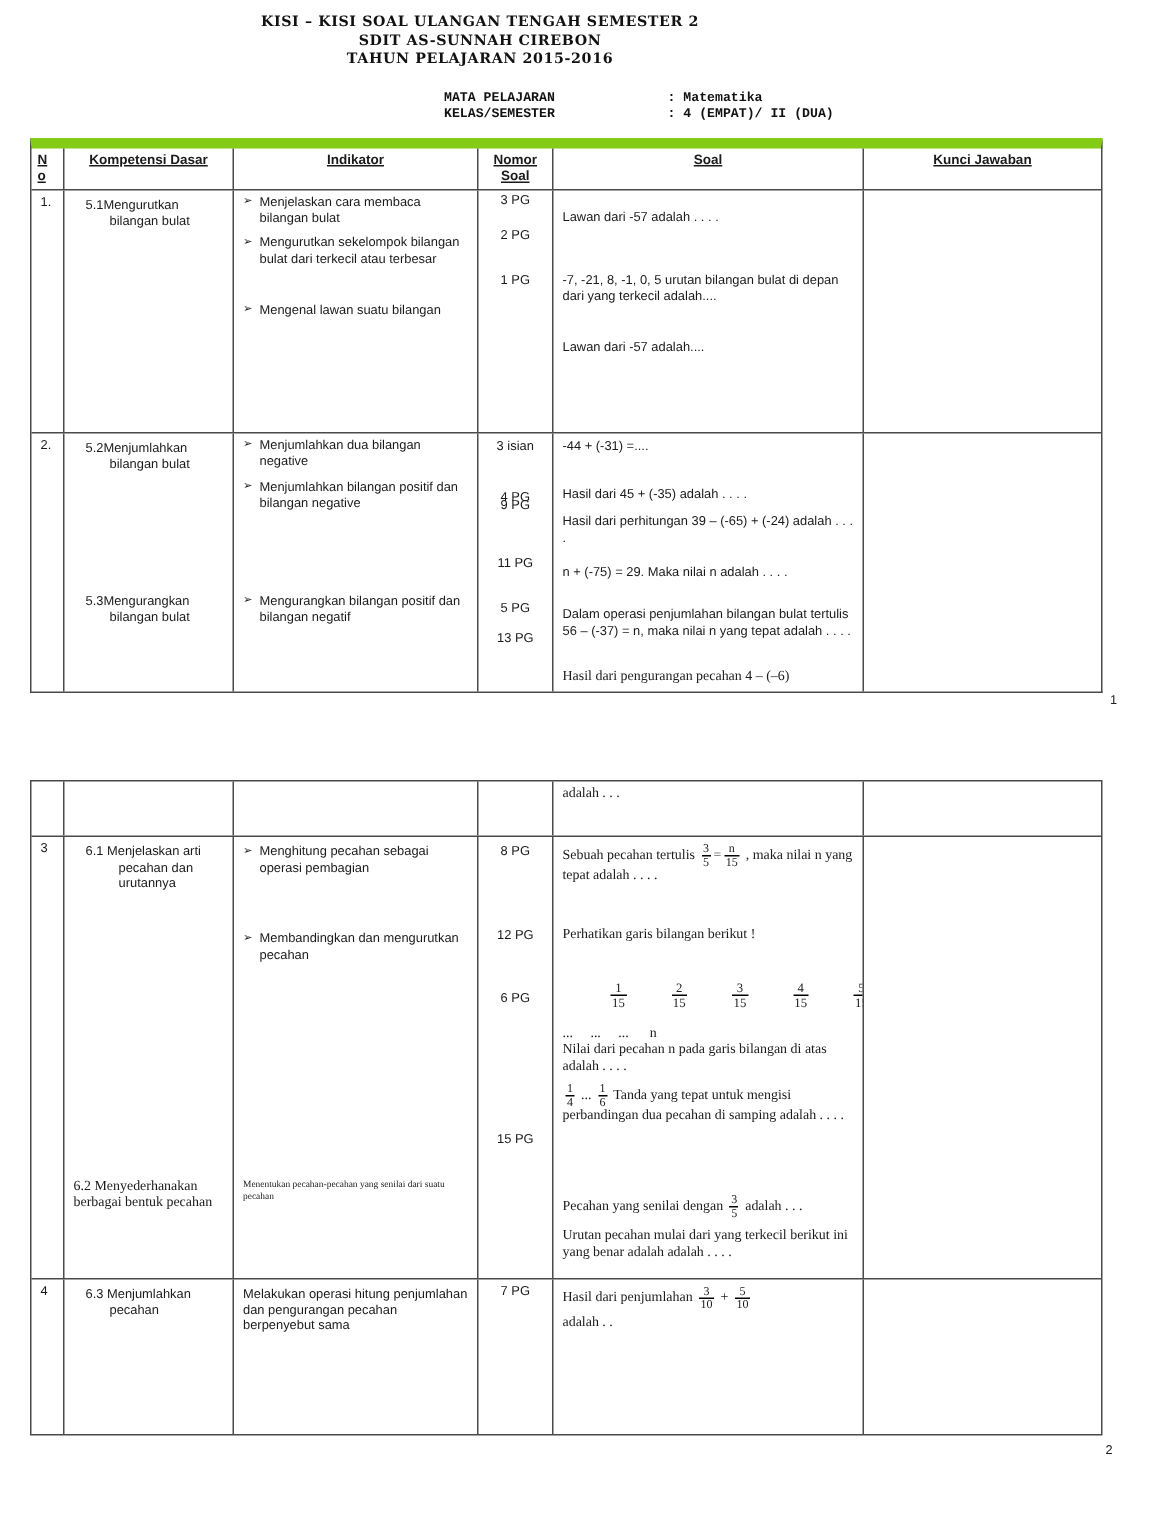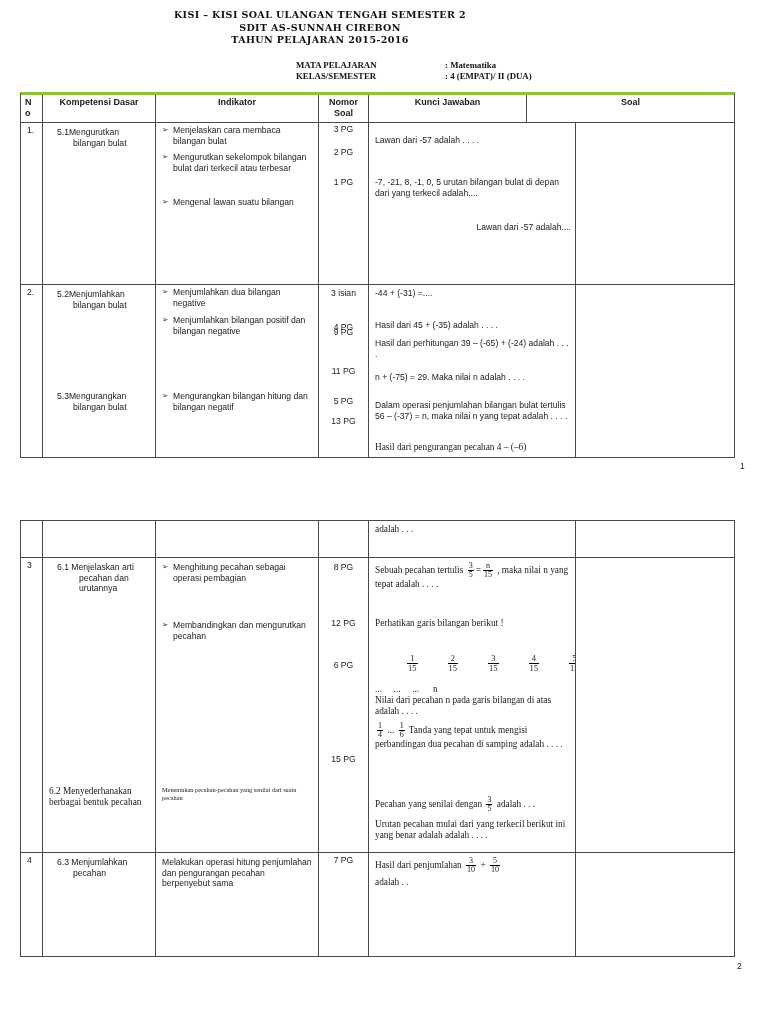--- a/index.html
+++ b/index.html
@@ -2,27 +2,27 @@
 <html><head>
 <meta charset="utf-8">
 <style>
   html,body{margin:0;padding:0;background:#ffffff;}
   #canvas{position:relative;width:768px;height:1024px;background:#ffffff;overflow:hidden;
           font-family:"Liberation Sans",sans-serif;color:#1a1a1a;}
   
   .doc-title{position:absolute;left:0;top:9px;width:640px;text-align:center;
              font-family:"DejaVu Serif",serif;font-weight:bold;font-size:9.5px;
              line-height:12.5px;letter-spacing:.4px;color:#111;}
-  .meta-row{position:absolute;left:296px;width:420px;font-family:Liberation Serif, serif;
+  .meta-row{position:absolute;left:296px;width:420px;font-family:Liberation Mono, monospace;
             font-weight:bold;font-size:8.8px;color:#111;}
   .meta-row .lbl{display:inline-block;width:149px;}
   .meta-1{top:60px;} .meta-2{top:71px;}
   
   .tbl{position:absolute;left:20px;width:715px;border:1px solid #4a4a4a;box-sizing:border-box;}
-  #tbl1{top:92px;border-top:3px solid #84cc16;}
+  #tbl1{top:92px;border-top:7px solid #84cc16;text-decoration:underline;}
   #tbl2{top:520px;}
   .trow{display:flex;border-bottom:1px solid #4a4a4a;box-sizing:border-box;}
   .trow:last-child{border-bottom:none;}
   .td{position:relative;border-right:1px solid #4a4a4a;box-sizing:border-box;overflow:hidden;}
   .td:last-child{border-right:none;}
   .c-no{width:22px;} .c-kd{width:113px;} .c-ind{width:163px;}
   .c-nom{width:50px;} .c-soal{width:207px;} .c-kunci{flex:1;}
   .h-head{height:28px;} .h-r1{height:162px;} .h-r2{height:172px;}
   .h-cont{height:37px;} .h-r3{height:295px;} .h-r4{height:103px;}
   .th{font-weight:bold;font-size:9px;text-align:center;padding-top:2px;line-height:11px;}
@@ -40,21 +40,21 @@
   
   .frac{display:inline-flex;flex-direction:column;align-items:center;vertical-align:middle;
         line-height:1;margin:0 2px;font-size:8px;font-family:"Liberation Serif",serif;}
   .frac .fd{border-top:1px solid #000;padding:0 1px;}
   .nl-row{display:flex;gap:26px;padding-left:30px;}
   .nl-row .frac{font-size:8.5px;}
   .pre{white-space:pre;}
   
   .r1-ind1{top:2px;} .r1-ind2{top:29px;} .r1-ind3{top:74px;}
   .r1-nom1{top:1px;} .r1-nom2{top:24px;} .r1-nom3{top:54px;}
-  .r1-soal1{top:12px;} .r1-soal2{top:54px;} .r1-soal3{top:99px;text-align:right;}
+  .r1-soal1{top:12px;} .r1-soal2{top:54px;} .r1-soal3{top:99px;}
   
   .r2-kd1{top:4px;} .r2-kd2{top:106px;}
   .r2-ind1{top:2px;} .r2-ind2{top:30px;} .r2-ind3{top:106px;}
   .r2-nom1{top:3px;} .r2-nom2{top:37px;} .r2-nom3{top:42px;text-align:center;}
   .r2-nom4{top:81px;} .r2-nom5{top:111px;} .r2-nom6{top:131px;}
   .r2-soal1{top:3px;} .r2-soal2{top:35px;} .r2-soal3{top:53px;}
   .r2-soal4{top:87px;} .r2-soal5{top:115px;} .r2-soal6{top:157px;}
   
   .r3-kd1{top:4px;} .r3-kd2{top:228px;}
   .r3-ind1{top:4px;} .r3-ind2{top:62px;} .r3-ind3{top:228px;}
@@ -84,22 +84,22 @@
 
   <div id="tbl1" class="tbl">
 
     <div class="trow h-head">
       <div class="td c-no th">
           <div class="th-no">No</div>
         </div>
       <div class="td c-kd th">Kompetensi Dasar</div>
       <div class="td c-ind th">Indikator</div>
       <div class="td c-nom th">Nomor Soal</div>
+      <div class="td c-soal th">Soal</div>
       <div class="td c-kunci th">Kunci Jawaban</div>
-      <div class="td c-soal th">Soal</div>
     </div>
 
     <div class="trow h-r1">
       <div class="td c-no">
           <div class="pos" style="top:2px">1.</div>
         </div>
       <div class="td c-kd">
           <div class="pos hang" style="top:4px">5.1Mengurutkan bilangan bulat</div>
         </div>
       <div class="td c-ind">
@@ -141,21 +141,21 @@
         <div class="pos bullet-item r2-ind1">
             <span class="b">➢</span>
             <span class="bt">Menjumlahkan dua bilangan negative</span>
           </div>
         <div class="pos bullet-item r2-ind2">
             <span class="b">➢</span>
             <span class="bt">Menjumlahkan bilangan positif dan bilangan negative</span>
           </div>
         <div class="pos bullet-item r2-ind3">
             <span class="b">➢</span>
-            <span class="bt">Mengurangkan bilangan hitung dan bilangan negatif</span>
+            <span class="bt">Mengurangkan bilangan positif dan bilangan negatif</span>
           </div>
       </div>
       <div class="td c-nom">
         <div class="pos ctr r2-nom1">3 isian</div>
         <div class="pos ctr r2-nom2">4 PG</div>
         <div class="pos ctr r2-nom3">9 PG</div>
         <div class="pos ctr r2-nom4">11 PG</div>
         <div class="pos ctr r2-nom5">5 PG</div>
         <div class="pos ctr r2-nom6">13 PG</div>
       </div>

